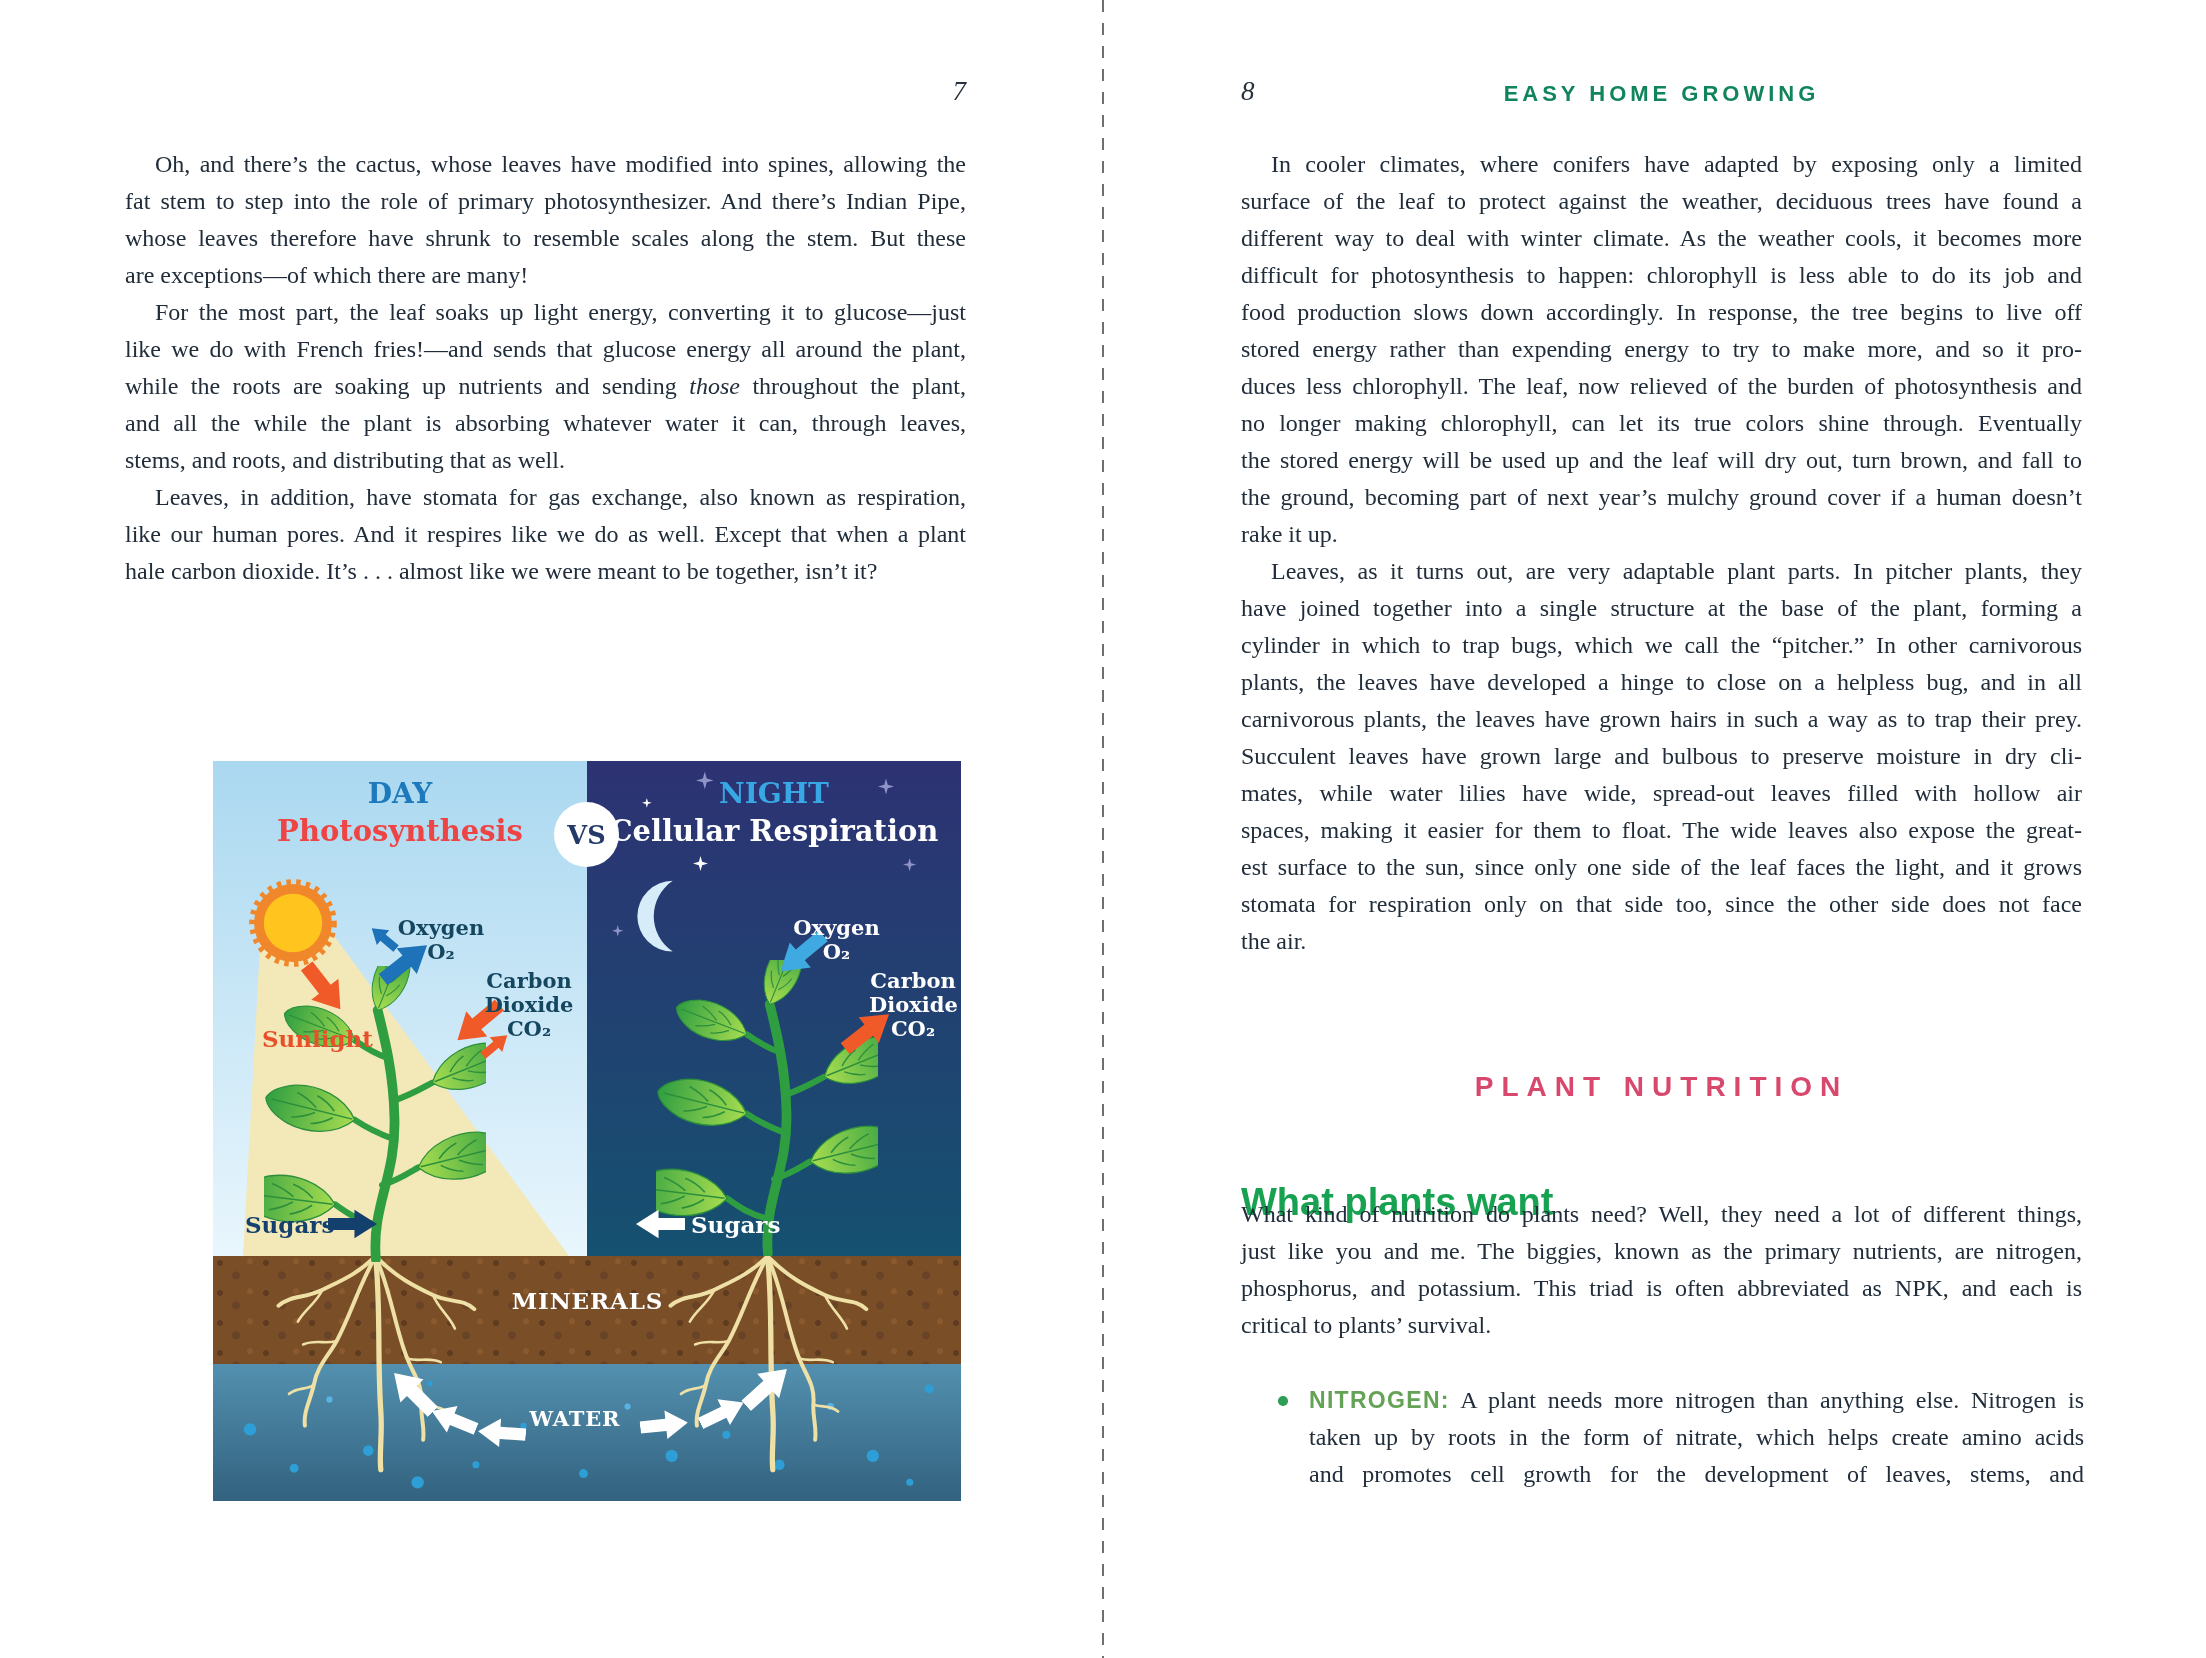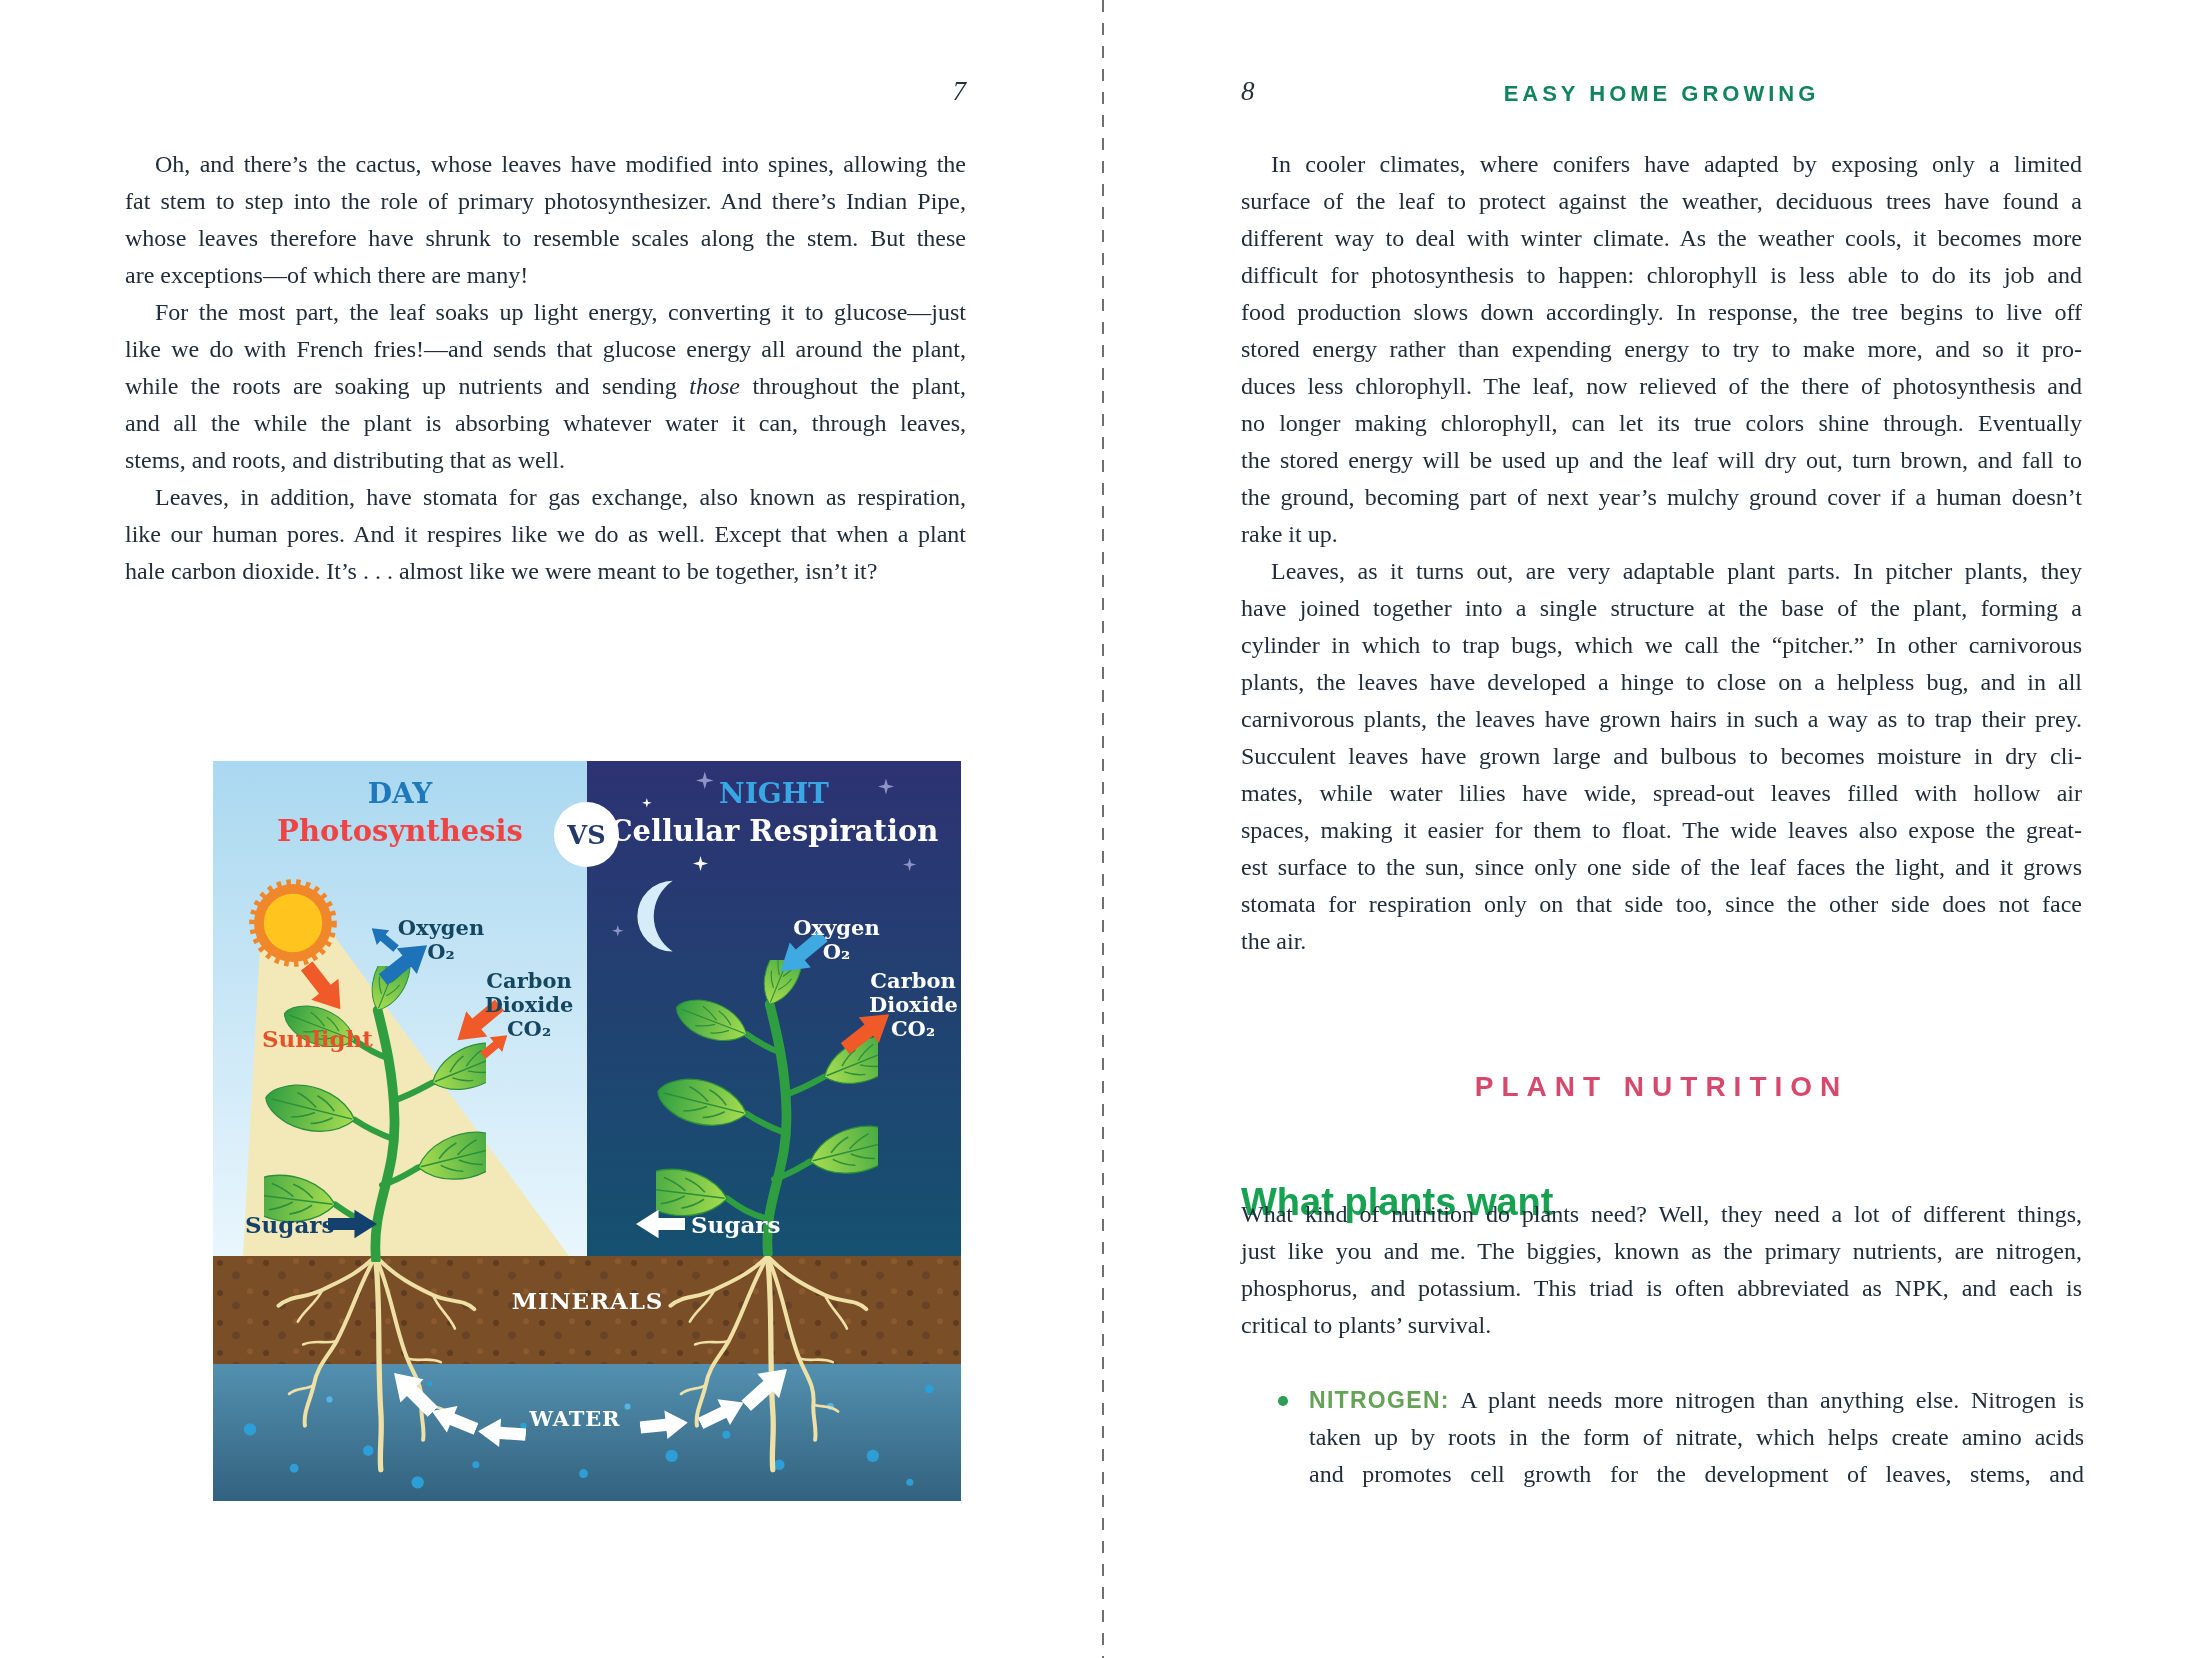--- a/index.html
+++ b/index.html
@@ -260,33 +260,33 @@
     </header>
 
     <div class="body-col" style="left:1241px;top:146px">
       <div class="para">
           <div class="bl indent">In cooler climates, where conifers have adapted by exposing only a limited</div>
           <div class="bl">surface of the leaf to protect against the weather, deciduous trees have found a</div>
           <div class="bl">different way to deal with winter climate. As the weather cools, it becomes more</div>
           <div class="bl">difficult for photosynthesis to happen: chlorophyll is less able to do its job and</div>
           <div class="bl">food production slows down accordingly. In response, the tree begins to live off</div>
           <div class="bl">stored energy rather than expending energy to try to make more, and so it pro-</div>
-          <div class="bl">duces less chlorophyll. The leaf, now relieved of the there of photosynthesis and</div>
+          <div class="bl">duces less chlorophyll. The leaf, now relieved of the burden of photosynthesis and</div>
           <div class="bl">no longer making chlorophyll, can let its true colors shine through. Eventually</div>
           <div class="bl">the stored energy will be used up and the leaf will dry out, turn brown, and fall to</div>
           <div class="bl">the ground, becoming part of next year’s mulchy ground cover if a human doesn’t</div>
           <div class="bl">rake it up.</div>
         </div>
       <div class="para">
           <div class="bl indent">Leaves, as it turns out, are very adaptable plant parts. In pitcher plants, they</div>
           <div class="bl">have joined together into a single structure at the base of the plant, forming a</div>
           <div class="bl">cylinder in which to trap bugs, which we call the “pitcher.” In other carnivorous</div>
           <div class="bl">plants, the leaves have developed a hinge to close on a helpless bug, and in all</div>
           <div class="bl">carnivorous plants, the leaves have grown hairs in such a way as to trap their prey.</div>
-          <div class="bl">Succulent leaves have grown large and bulbous to becomes moisture in dry cli-</div>
+          <div class="bl">Succulent leaves have grown large and bulbous to preserve moisture in dry cli-</div>
           <div class="bl">mates, while water lilies have wide, spread-out leaves filled with hollow air</div>
           <div class="bl">spaces, making it easier for them to float. The wide leaves also expose the great-</div>
           <div class="bl">est surface to the sun, since only one side of the leaf faces the light, and it grows</div>
           <div class="bl">stomata for respiration only on that side too, since the other side does not face</div>
           <div class="bl">the air.</div>
         </div>
     </div>
 
     <h2 class="sec-head">PLANT NUTRITION</h2>
     <h3 class="sub-head">What plants want</h3>

